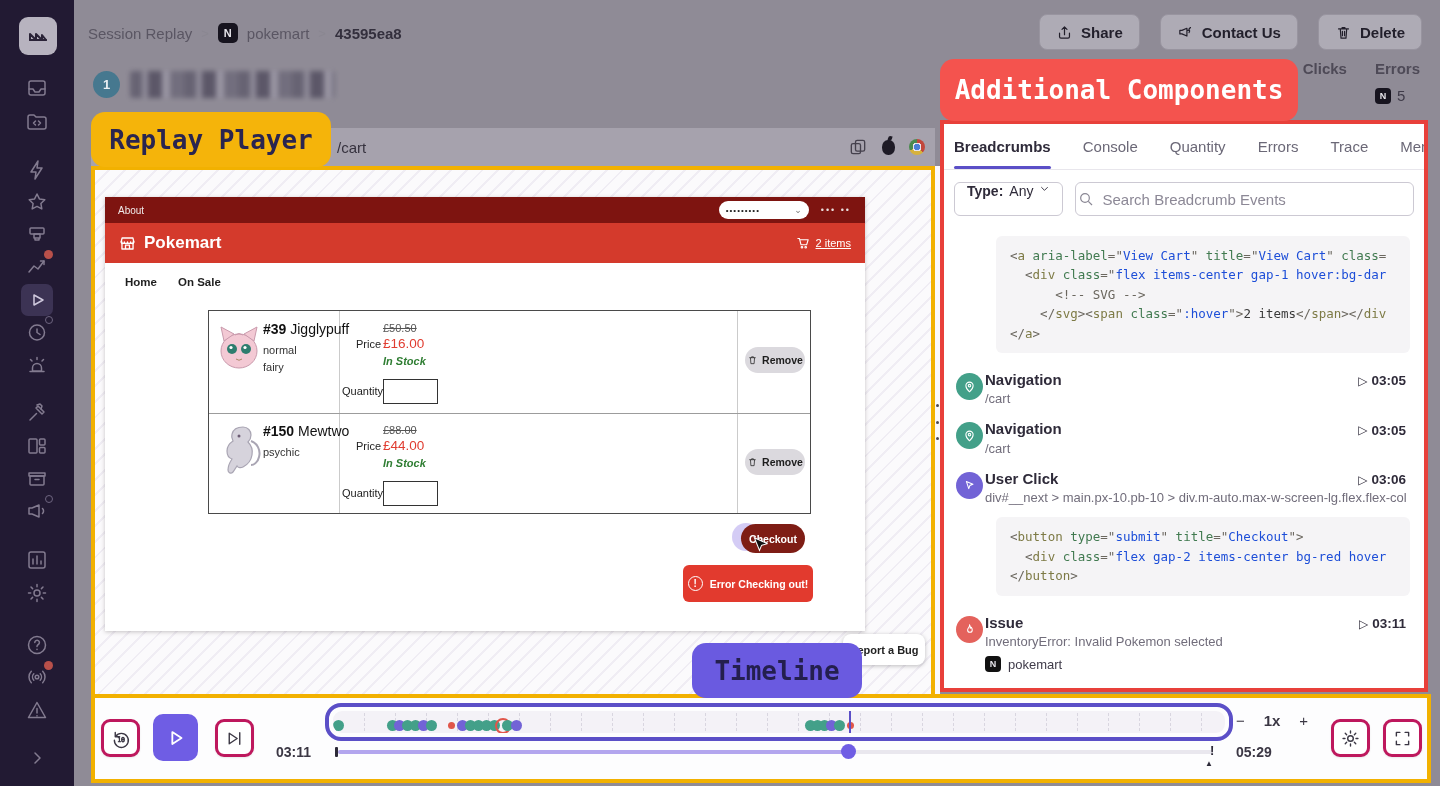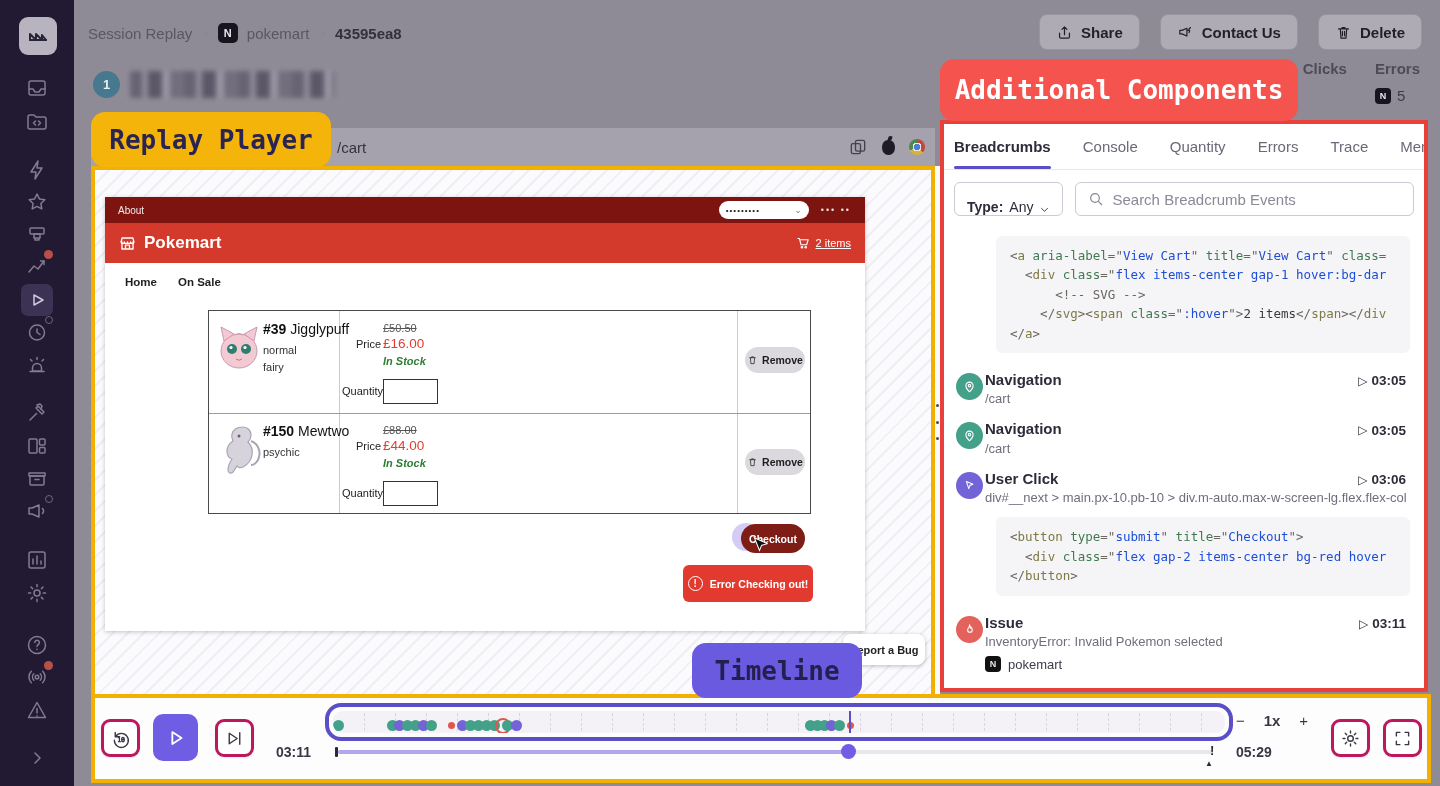--- a/index.html
+++ b/index.html
@@ -84,24 +84,24 @@
   #divider-strip { position:absolute; left:935px; top:166px; width:5px; height:528px; background:#FAF9FB; z-index:12; }
   #divider-dots { position:absolute; left:936px; top:404px; width:3px; height:36px; z-index:26; display:flex; flex-direction:column; justify-content:space-between; align-items:center; }
   #divider-dots i { width:3px; height:3px; border-radius:50%; background:#4d4954; }
   
   #panel { position:absolute; left:940px; top:120px; width:488px; height:572px; background:#fff; border:4px solid #E8403A; z-index:20; display:flex; flex-direction:column; overflow:hidden; }
   #tabs { display:flex; gap:32px; padding:14px 0 0 10px; height:46px; border-bottom:1px solid #E8E6EC; white-space:nowrap; overflow:hidden; }
   .tab { font-size:15px; color:#6B6877; padding-bottom:10px; position:relative; flex:0 0 auto; cursor:pointer; }
   .tab.active { color:#2F2B3A; font-weight:bold; }
   .tab.active::after { content:""; position:absolute; left:0; right:0; bottom:0; height:3px; border-radius:2px; background:#5B4FC7; }
   #filters { display:flex; gap:12px; padding:12px 10px 8px 10px; }
-  #type-chip { display:flex; align-items:flex-end; gap:6px; border:1px solid #CCC9D3; border-radius:6px; height:34px; padding:0 12px; font-size:14px; color:#2F2B3A; background:#fff; }
+  #type-chip { display:flex; align-items:flex-start; gap:6px; border:1px solid #CCC9D3; border-radius:6px; height:34px; padding:0 12px; font-size:14px; color:#2F2B3A; background:#fff; }
   #type-chip b { font-weight:bold; }
   #type-chip svg { width:11px; height:11px; stroke:#2F2B3A; fill:none; stroke-width:2; }
-  #search-box { flex:1; display:flex; align-items:center; gap:8px; border:1px solid #CCC9D3; border-radius:6px; height:34px; padding:0 12px; }
+  #search-box { flex:1; display:flex; align-items:center; gap:8px; border:1px solid #CCC9D3; border-radius:6px; height:34px; padding:0 2px; }
   #search-box svg { width:16px; height:16px; stroke:#8A8794; fill:none; stroke-width:1.8; }
   #search-box input { border:none; outline:none; flex:1; font-size:15px; color:#2F2B3A; font-family:"Liberation Sans",sans-serif; }
   #search-box input::placeholder { color:#8C8896; }
   #panel-content { flex:1; padding:8px 8px 0 8px; overflow:hidden; }
   .codeblock { margin:4px 6px 12px 44px; background:#F5F4F6; border-radius:6px; padding:10px 14px; overflow:hidden; }
   .codeblock pre { font-family:"DejaVu Sans Mono",monospace; font-size:12.5px; line-height:1.55; white-space:pre; }
   .tok-tag{color:#7D7A45} .tok-att{color:#417A50} .tok-val{color:#1d4ed8} .tok-pun{color:#6B675F} .tok-com{color:#6B675F} .tok-txt{color:#3A3A3A} .tok-pln{color:#3A3A3A}
   .ev-row { display:flex; padding:6px 10px 8px 4px; }
   .ev-icon { width:27px; height:27px; border-radius:50%; flex:0 0 27px; display:flex; align-items:center; justify-content:center; margin-top:2px; }
   .ev-icon svg { width:15px; height:15px; stroke:#fff; fill:none; stroke-width:1.7; stroke-linecap:round; stroke-linejoin:round; }

